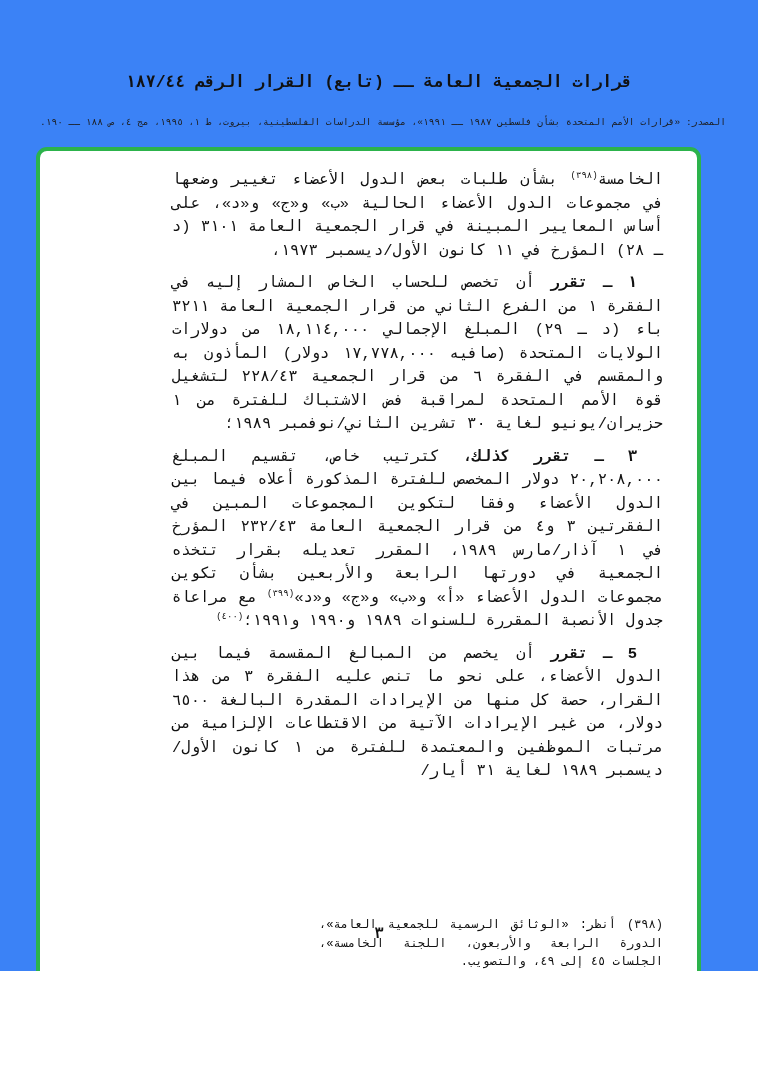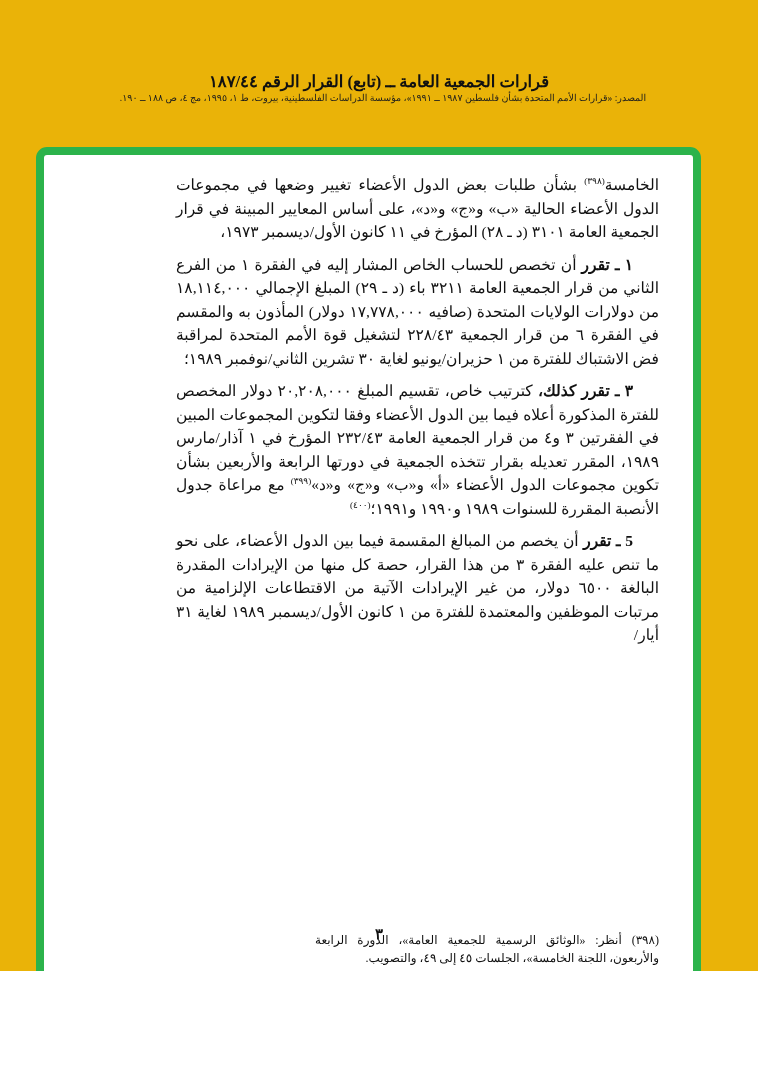--- a/index.html
+++ b/index.html
@@ -4,52 +4,52 @@
 <style>
   html, body {
     margin: 0;
     padding: 0;
     background: #ffffff;
   }
   .page {
     position: relative;
     width: 758px;
     height: 971px;
-    background: #eab308;
-    font-family: Liberation Serif, serif;
+    background: #3b82f6;
+    font-family: Liberation Mono, monospace;
     color: #111111;
     direction: rtl;
     overflow: hidden;
   }
   .doc-header {
     position: absolute;
     top: 72px;
     left: 0;
     right: 0;
     text-align: center;
   }
   .doc-title {
     font-size: 16.5px;
     font-weight: bold;
     letter-spacing: 0.2px;
   }
   .doc-source {
-    margin-top: 0;
+    margin-top: 24px;
     font-size: 9.5px;
     color: #1c1c1c;
     padding-left: 8px;
   }
   .green-box {
     position: absolute;
     top: 147px;
     left: 36px;
     width: 665px;
     height: 875px;
     box-sizing: border-box;
-    border: 8px solid #0ea5e9;
+    border: 4px solid #0ea5e9;
     border-radius: 11px;
     padding: 18px 34px 24px 132px;
     display: flex;
     flex-direction: column;
     background: #ffffff;
   }
   .para {
     margin: 0 0 9px 0;
     font-size: 15.5px;
     line-height: 23.5px;

